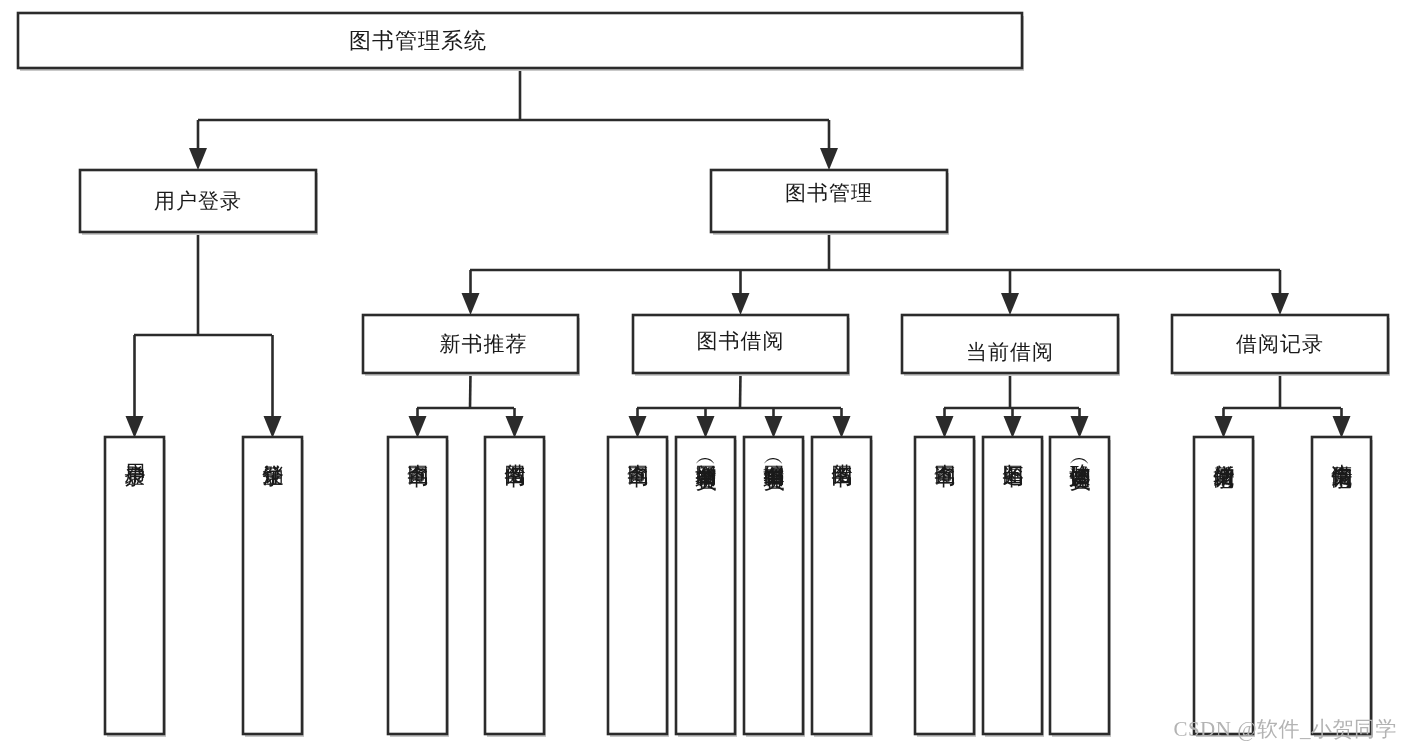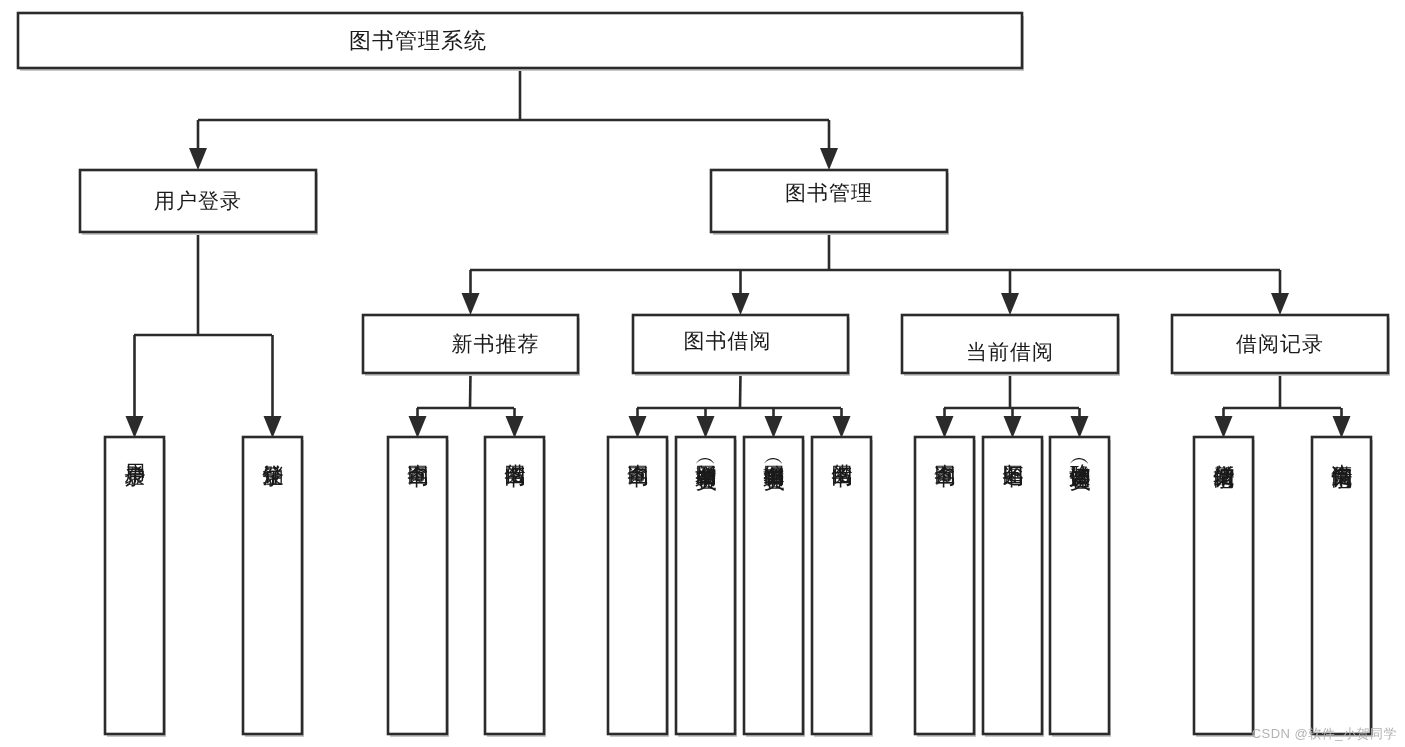--- a/index.html
+++ b/index.html
@@ -31,22 +31,22 @@
     position:absolute;
     font-family:"DejaVu Sans","Liberation Sans",sans-serif;
     font-size:21px;color:#1a1a1a;
     display:flex;align-items:center;justify-content:center;
     white-space:nowrap;letter-spacing:1px;
     pointer-events:none;
   }
   .title-text{font-size:22px;}
   #watermark{
     position:absolute;right:8px;bottom:4px;
-    font-family:Liberation Sans, sans-serif;
-    font-size:13px;color:#b3b3b3;letter-spacing:.5px;
+    font-family:Liberation Serif, serif;
+    font-size:21px;color:#b3b3b3;letter-spacing:.5px;
     white-space:nowrap;pointer-events:none;
   }
 </style>
 </head>
 <body>
 
 <div id="diagram-root">
 
   <svg id="tree-svg" viewBox="0 0 1405 747">
     <g id="connectors">
@@ -144,22 +144,22 @@
         <rect x="1194" y="437" width="59" height="297" class="node-box"></rect>
         <rect x="1314" y="440" width="59" height="297" class="node-box-shadow"></rect>
         <rect x="1312" y="437" width="59" height="297" class="node-box"></rect>
       </g>
   </svg>
 
   <div id="labels-layer">
       <div class="hnode-text title-text" style="left: 18px; top: 13px; width: 800px; height: 55px;">图书管理系统</div>
       <div class="hnode-text" style="left: 80px; top: 170px; width: 236px; height: 62px;">用户登录</div>
       <div class="hnode-text" style="left: 711px; top: 170px; width: 236px; height: 46px;">图书管理</div>
-      <div class="hnode-text" style="left: 363px; top: 315px; width: 241px; height: 58px; margin-left: 12px;">新书推荐</div>
-      <div class="hnode-text" style="left: 620px; top: 315px; width: 215px; height: 52px;">图书借阅</div>
+      <div class="hnode-text" style="left: 363px; top: 315px; width: 241px; height: 58px;">新书推荐</div>
+      <div class="hnode-text" style="left: 633px; top: 315px; width: 215px; height: 52px;">图书借阅</div>
       <div class="hnode-text" style="left: 902px; top: 315px; width: 216px; height: 74px;">当前借阅</div>
       <div class="hnode-text" style="left: 1172px; top: 315px; width: 216px; height: 58px;">借阅记录</div>
       <div class="vnode-text" style="left: 105px; top: 447px; width: 59px; height: 277px;">用户登录</div>
       <div class="vnode-text" style="left: 243px; top: 447px; width: 59px; height: 277px;">注销登录</div>
       <div class="vnode-text" style="left: 388px; top: 447px; width: 59px; height: 277px;">查询图书</div>
       <div class="vnode-text" style="left: 485px; top: 447px; width: 59px; height: 277px;">借阅图书</div>
       <div class="vnode-text" style="left: 608px; top: 447px; width: 59px; height: 277px;">查询图书</div>
       <div class="vnode-text" style="left: 676px; top: 447px; width: 59px; height: 277px;">新增图书（管理员）</div>
       <div class="vnode-text" style="left: 744px; top: 447px; width: 59px; height: 277px;">编辑图书（管理员）</div>
       <div class="vnode-text" style="left: 812px; top: 447px; width: 59px; height: 277px;">借阅图书</div>

